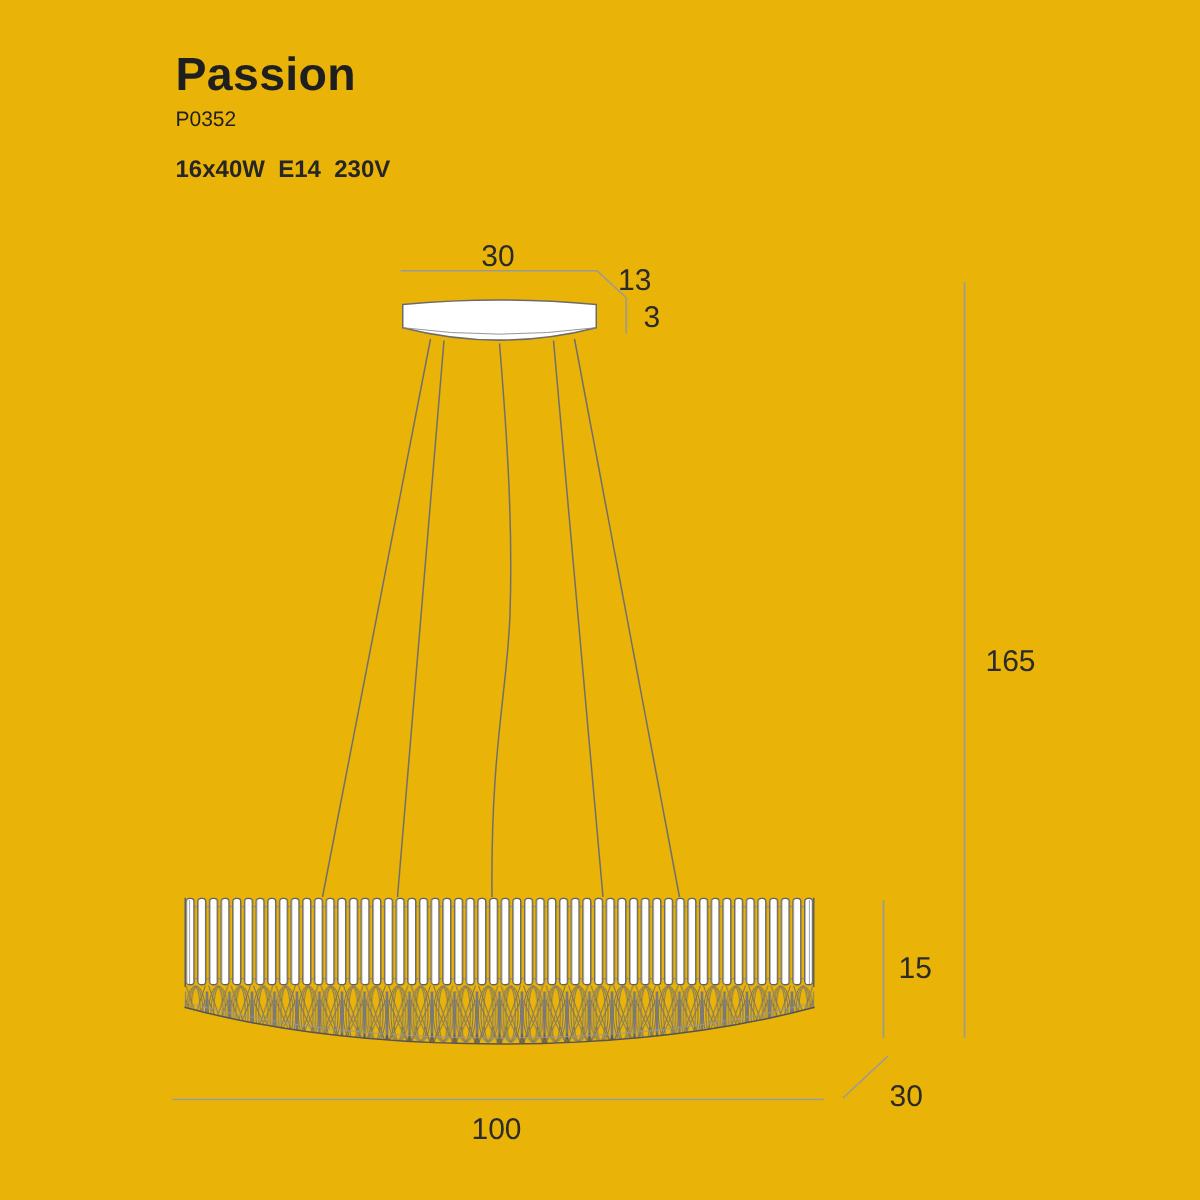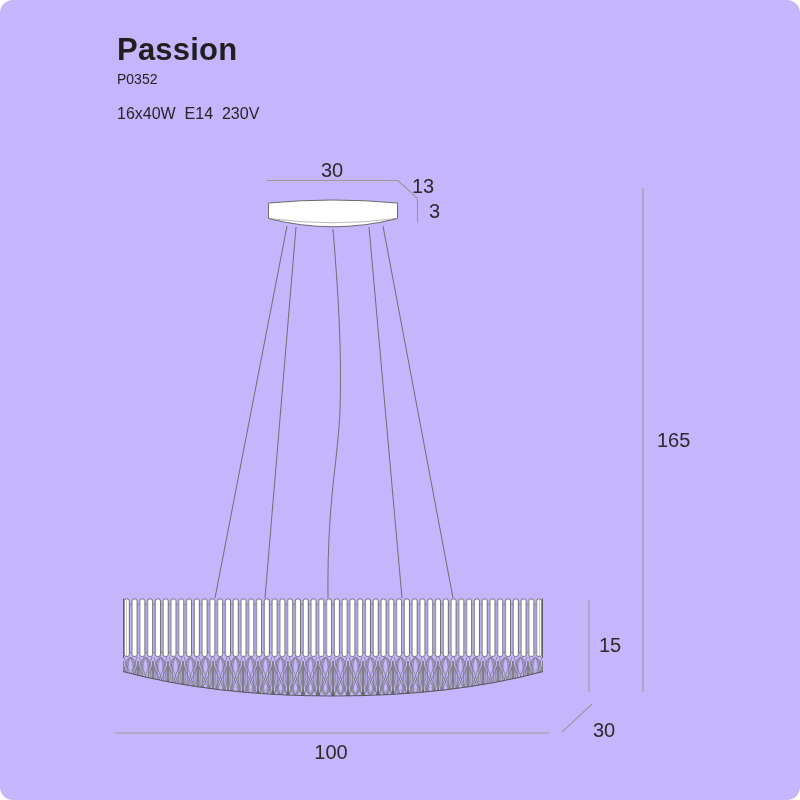--- a/index.html
+++ b/index.html
@@ -8,22 +8,21 @@
     background: #ffffff;
     width: 800px;
     height: 800px;
     font-family: "Liberation Sans", "DejaVu Sans", sans-serif;
     overflow: hidden;
   }
   .page {
     position: relative;
     width: 800px;
     height: 800px;
-    background: #c4b5fd;
-    border-radius: 13px;
+    background: #eab308;
   }
   .title-block {
     position: absolute;
     left: 117px;
     top: 34px;
   }
   .product-name {
     margin: 0;
     font-size: 31px;
     line-height: 32px;
@@ -35,21 +34,21 @@
     margin: 2px 0 0 0;
     font-size: 14px;
     line-height: 22px;
     font-weight: 400;
     color: #1f1f1f;
   }
   .product-spec {
     margin: 16px 0 0 0;
     font-size: 16px;
     line-height: 16px;
-    font-weight: 400;
+    font-weight: 700;
     color: #262626;
     white-space: pre;
   }
   svg.drawing {
     position: absolute;
     left: 0;
     top: 0;
   }
   text.dim {
     font-family: "Liberation Sans", "DejaVu Sans", sans-serif;

